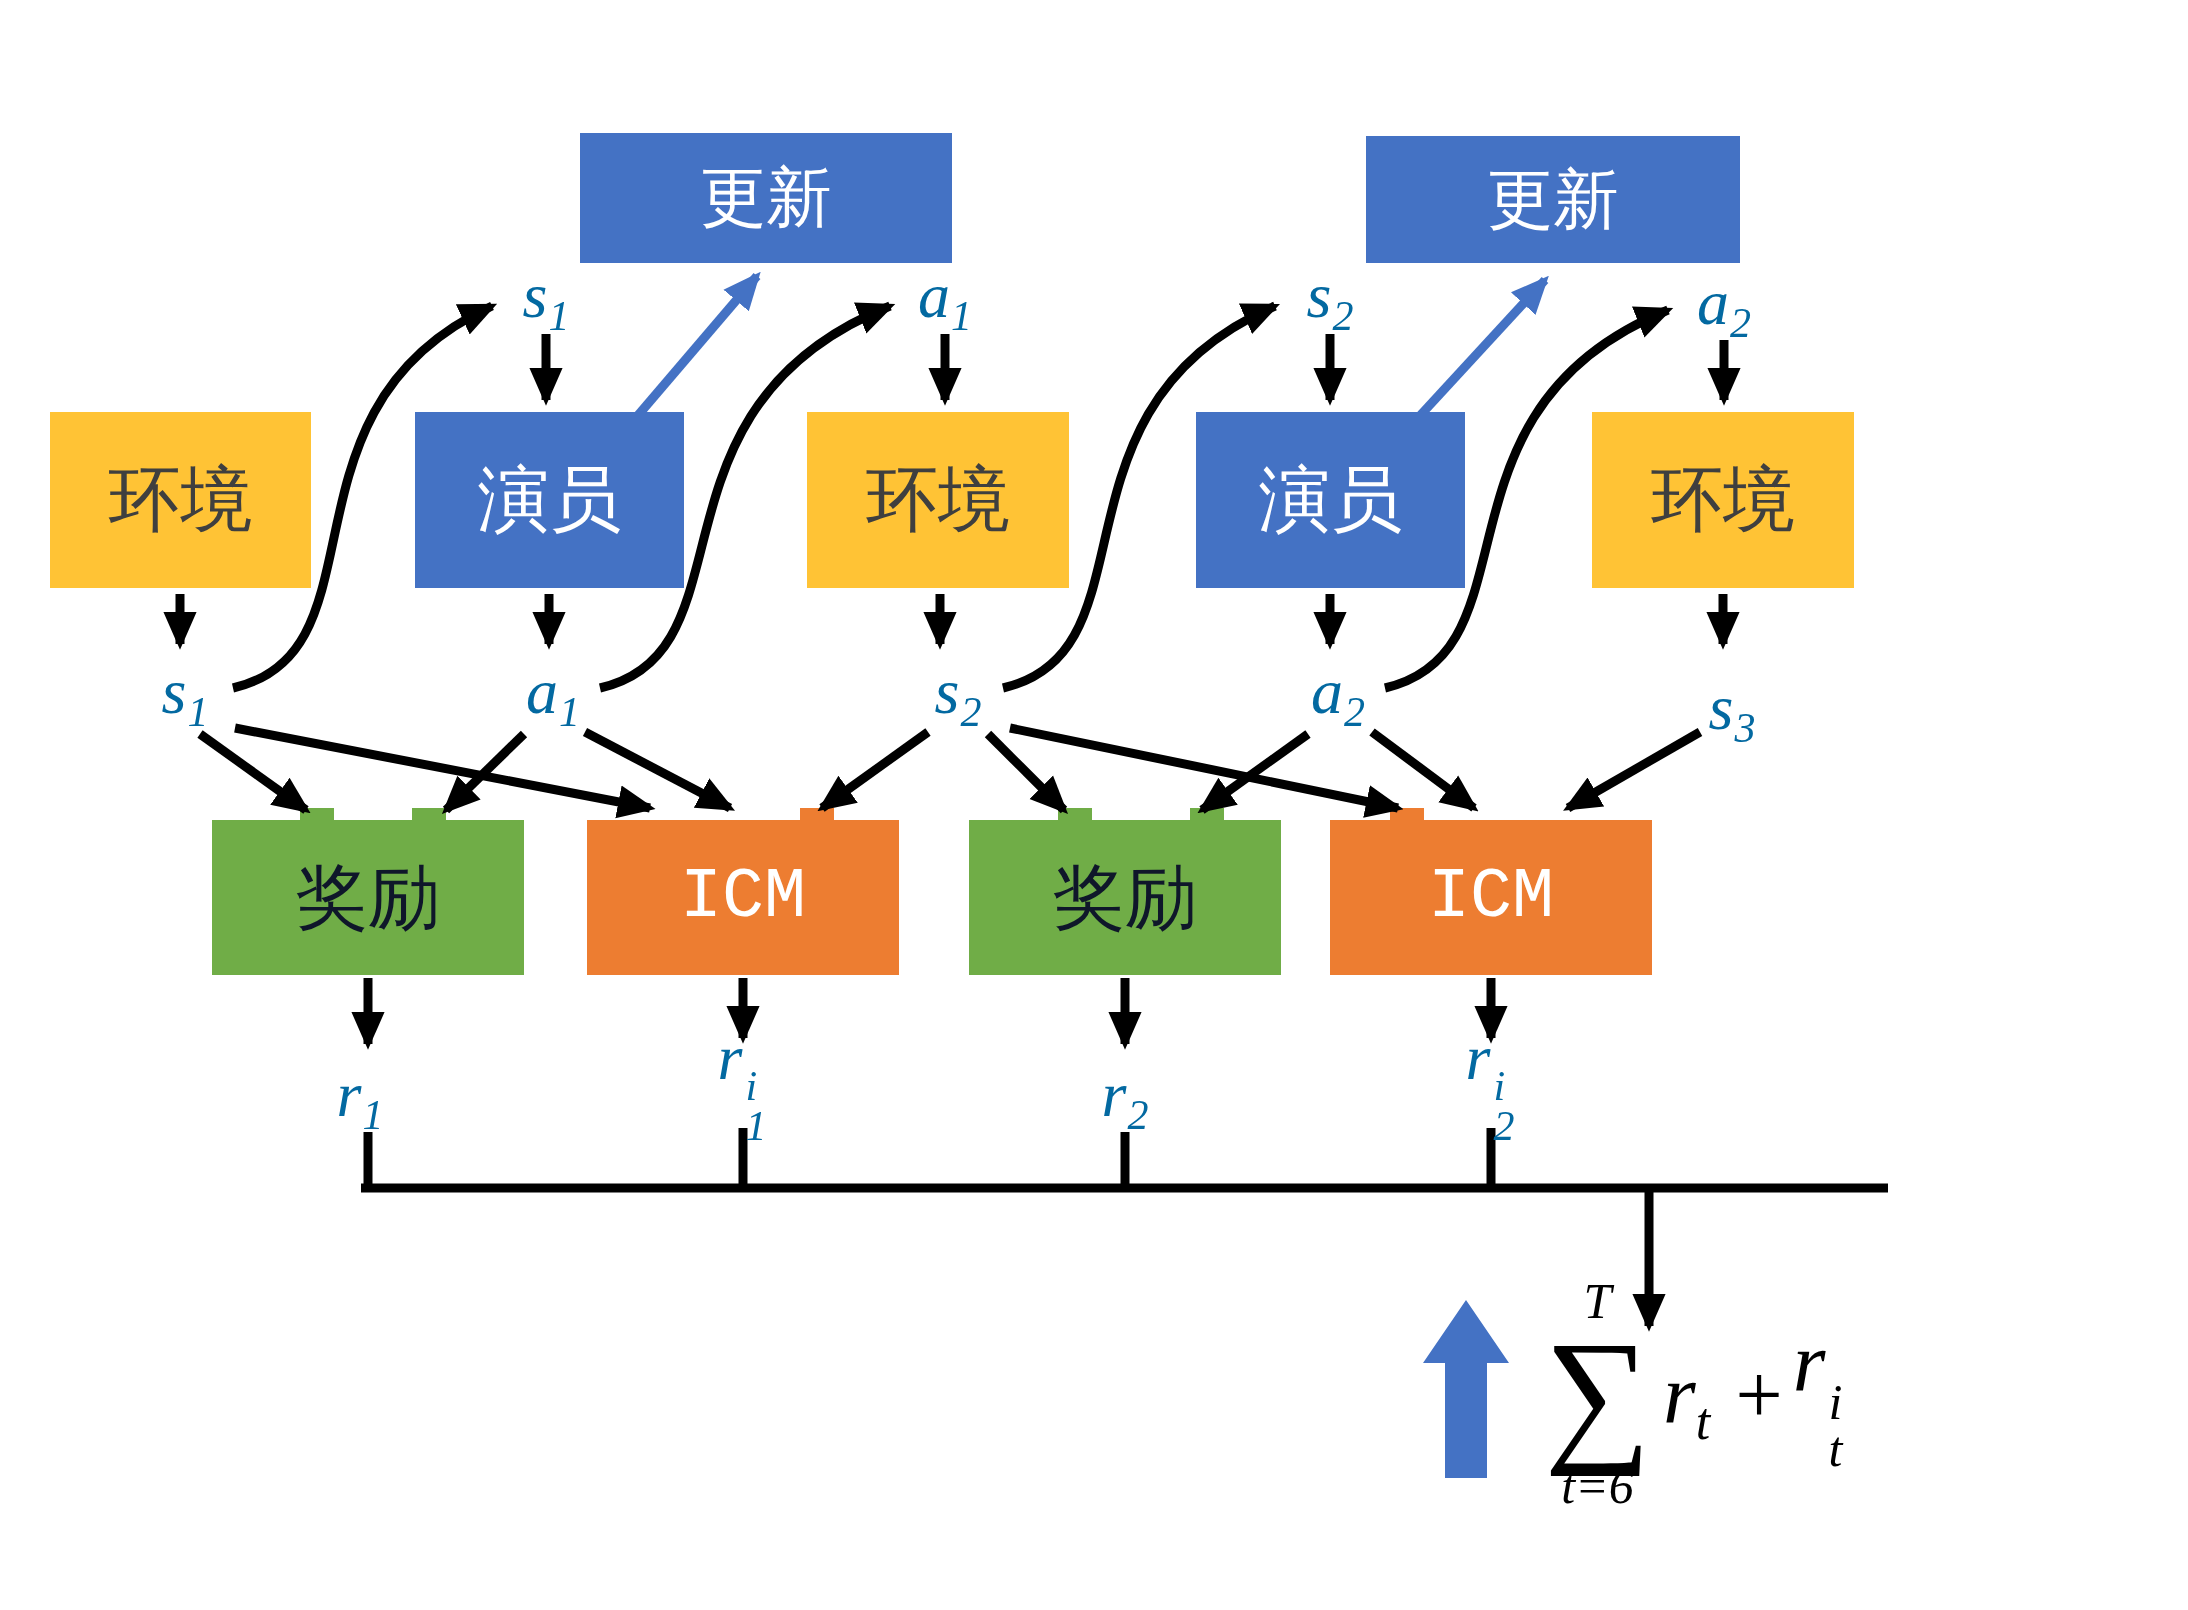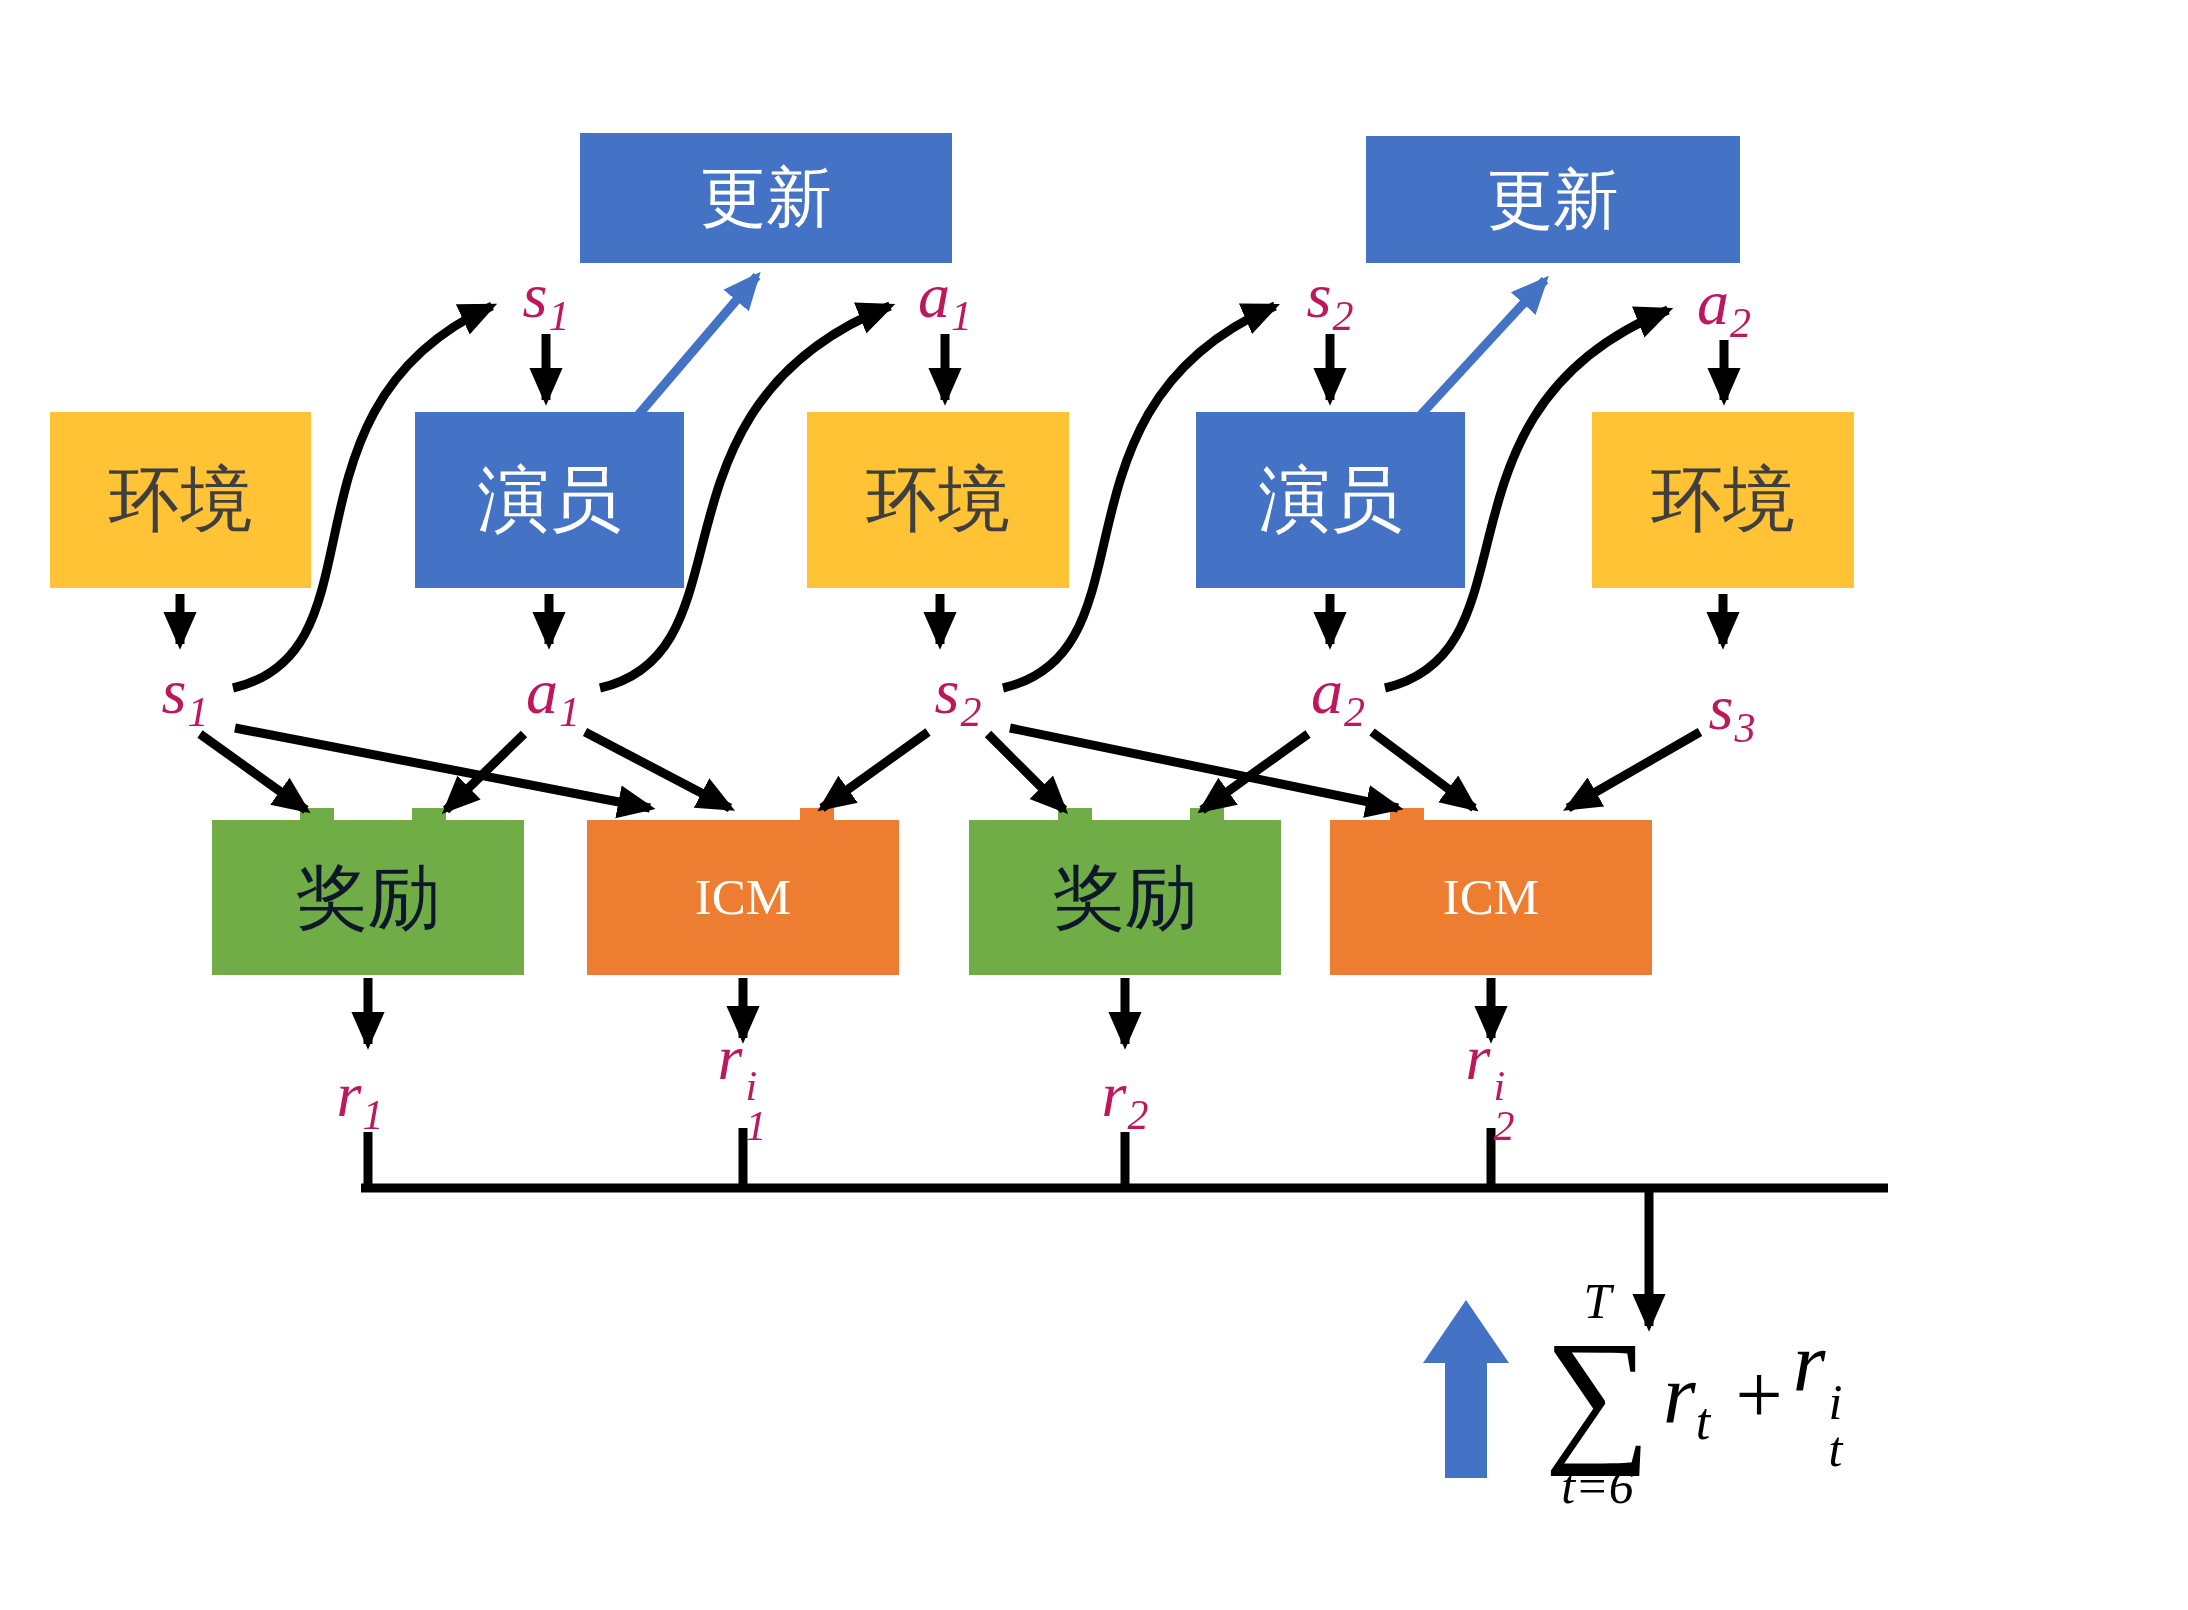--- a/index.html
+++ b/index.html
@@ -8,22 +8,22 @@
   #arrows{position:absolute;left:0;top:0;}
   .k{stroke:var(--arrow-black,#000000);stroke-width:9;fill:none;}
   .b{stroke:var(--blue,#4472C4);stroke-width:9;fill:none;}
   .box{position:absolute;display:flex;align-items:center;justify-content:center;line-height:1;white-space:nowrap;}
   .box.blue{background:var(--blue,#4472C4);color:#ffffff;}
   .box.yellow{background:var(--yellow,#FFC335);color:var(--env-text,#3F3F3F);font-family:Liberation Serif, serif;}
   .box.green{background:var(--green,#70AD47);color:#0f172a;}
   .box.orange{background:var(--orange,#ED7D31);color:#ffffff;}
   .fs-main{font-size:72px;}
   .fs-update{font-size:66px;}
-  .fs-icm{font-size:51px;}
-  .mlabel{position:absolute;transform:translate(-50%,-50%);font-style:italic;font-size:64px;color:#be185d;
+  .fs-icm{font-size:70px;font-family:Liberation Mono, monospace;}
+  .mlabel{position:absolute;transform:translate(-50%,-50%);font-style:italic;font-size:64px;color:#0369a1;
           white-space:nowrap;line-height:1;}
   .mlabel sub{font-size:42px;line-height:0;vertical-align:-0.3em;margin-left:1px;font-style:italic;}
   .stack{display:inline-flex;flex-direction:column;align-items:flex-start;font-size:42px;line-height:0.95;
          vertical-align:-0.5em;margin-left:3px;font-style:italic;}
   .dots{position:absolute;transform:translate(-50%,-50%);font-weight:bold;font-size:58px;letter-spacing:5px;color:#000;}
   .formula{position:absolute;display:flex;align-items:center;font-style:italic;font-size:84px;color:#000;white-space:nowrap;}
   .f-sum{display:flex;flex-direction:column;align-items:center;margin:0 12px;}
   .f-top,.f-bot{font-size:50px;line-height:1.15;font-style:italic;}
   .f-sigma{font-size:150px;line-height:0.85;font-style:normal;}
   .f-term sub{font-size:52px;line-height:0;vertical-align:-0.3em;font-style:italic;}

